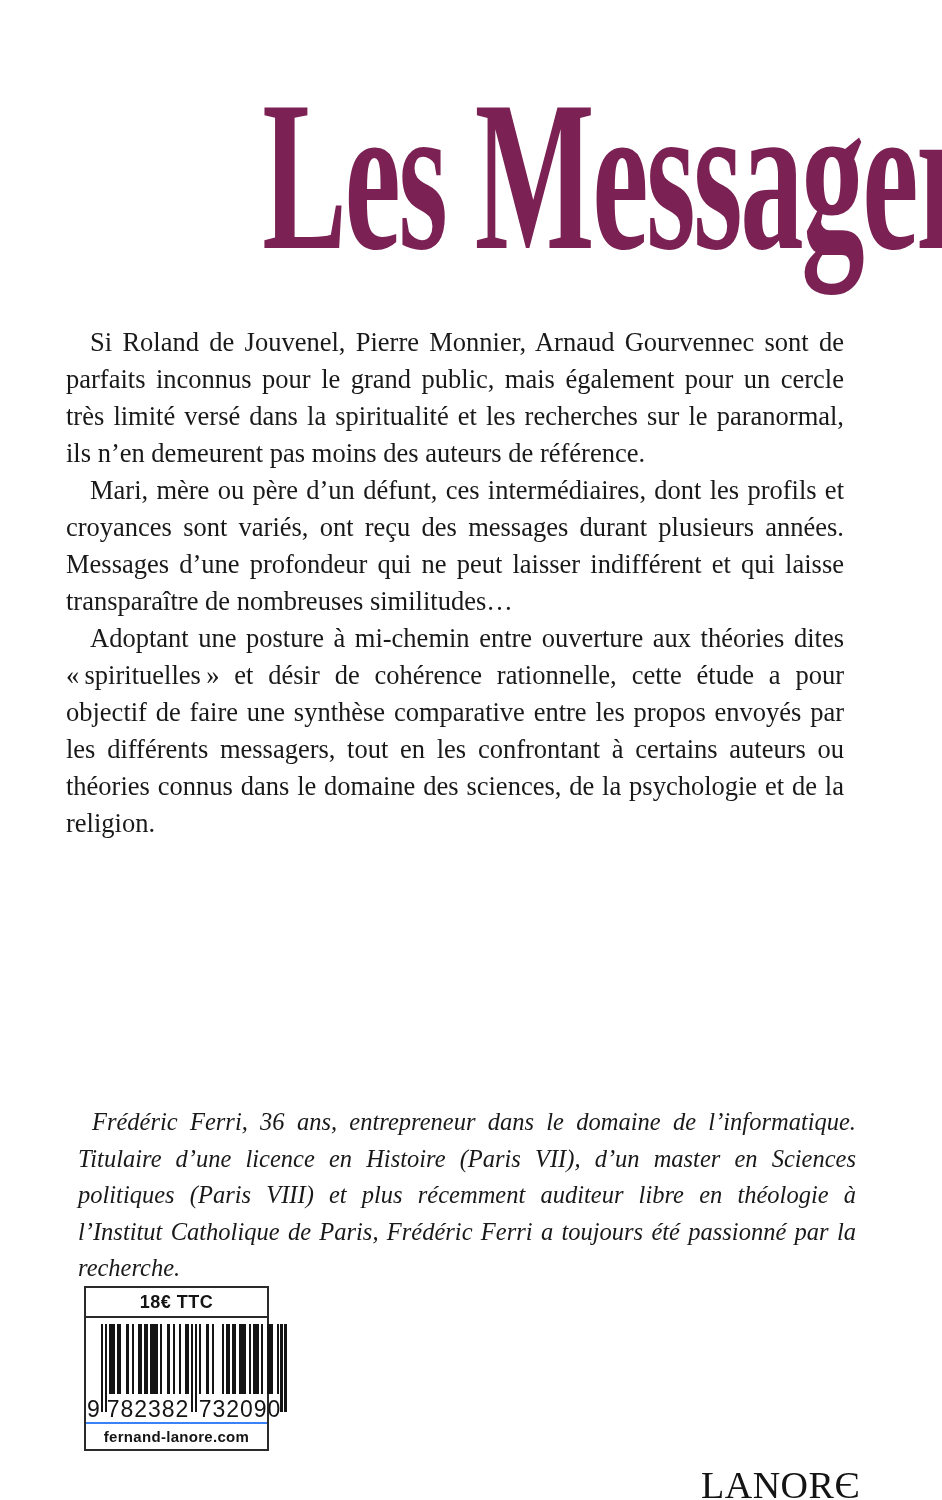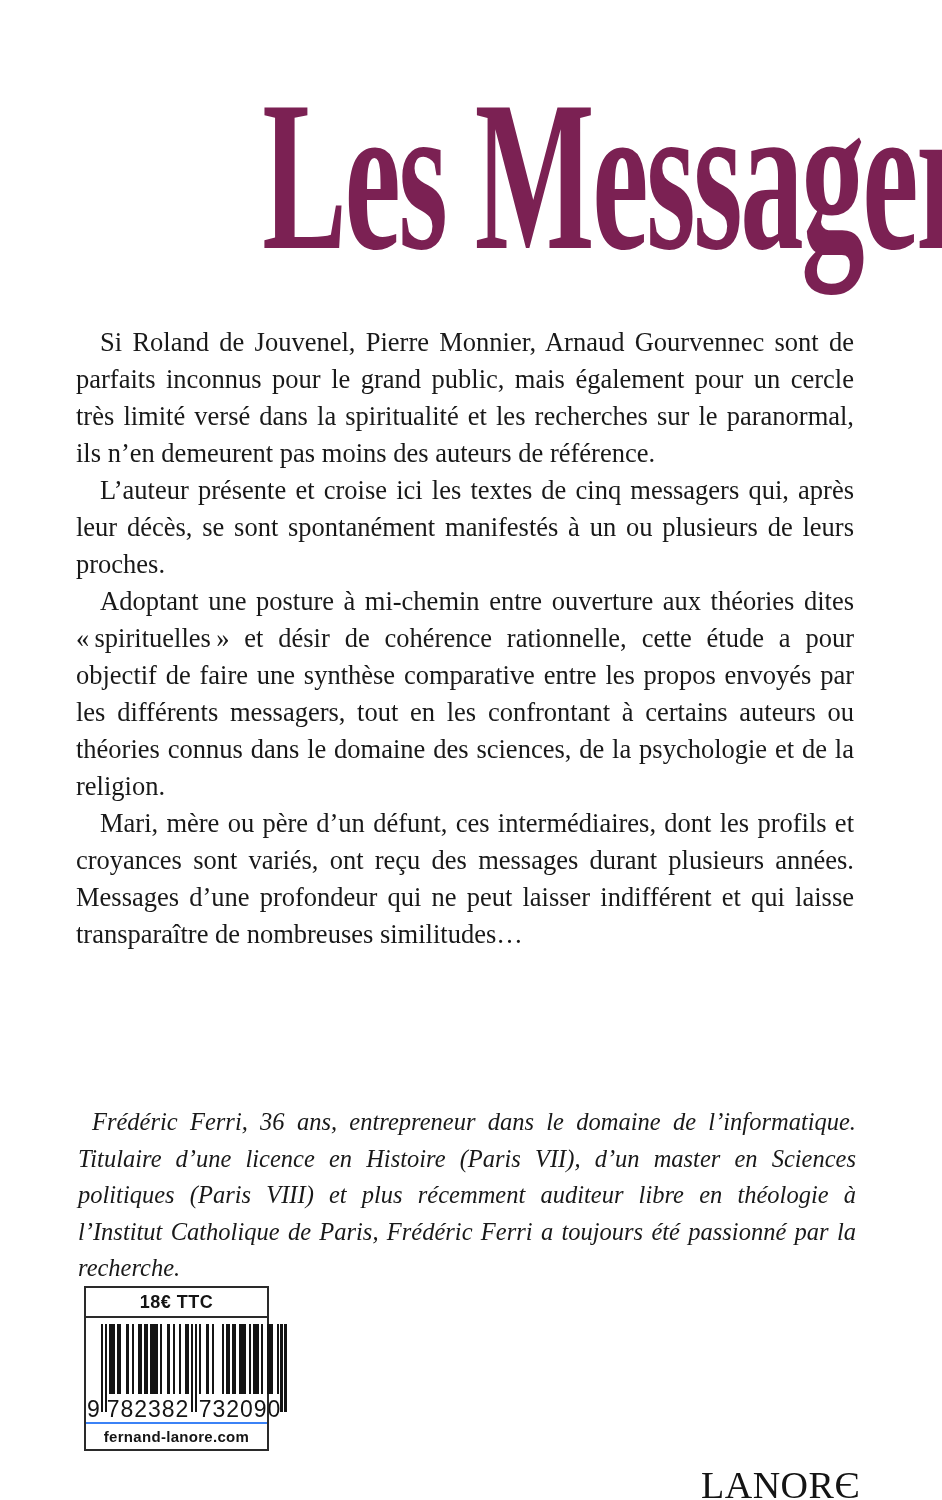--- a/index.html
+++ b/index.html
@@ -26,21 +26,21 @@
     line-height: 1;
     letter-spacing: -4px;
     white-space: nowrap;
     transform: scaleX(0.59);
     transform-origin: center top;
     color: #7b2153;
   }
 
   
   .synopsis {
-    position: absolute; top: 324px; left: 76px; width: 778px;
+    position: absolute; top: 324px; left: 66px; width: 778px;
     font-size: 26.5px; line-height: 37px;
     text-align: justify;
     color: #191919;
   }
   .synopsis p { margin: 0; text-indent: 24px; }
 
   
   .bio {
     position: absolute; top: 1104px; left: 78px; width: 778px;
     font-style: italic;
@@ -102,23 +102,22 @@
 <body>
 
 <div class="page">
 
   <div class="title-wrap">
     <span class="title">Les Messagers</span>
   </div>
 
   <div class="synopsis">
     <p>Si Roland de Jouvenel, Pierre Monnier, Arnaud Gourvennec sont de parfaits inconnus pour le grand public, mais également pour un cercle très limité versé dans la spiritualité et les recherches sur le paranormal, ils n’en demeurent pas moins des auteurs de référence.</p>
-    <p>L’auteur présente et croise ici les textes de cinq messagers qui, après leur décès, se sont spontanément manifestés à un ou plusieurs de leurs proches.</p>
+    <p>Mari, mère ou père d’un défunt, ces intermédiaires, dont les profils et croyances sont variés, ont reçu des messages durant plusieurs années. Messages d’une profondeur qui ne peut laisser indifférent et qui laisse transparaître de nombreuses similitudes…</p>
     <p>Adoptant une posture à mi-chemin entre ouverture aux théories dites « spirituelles » et désir de cohérence rationnelle, cette étude a pour objectif de faire une synthèse comparative entre les propos envoyés par les différents messagers, tout en les confrontant à certains auteurs ou théories connus dans le domaine des sciences, de la psychologie et de la religion.</p>
-    <p>Mari, mère ou père d’un défunt, ces intermédiaires, dont les profils et croyances sont variés, ont reçu des messages durant plusieurs années. Messages d’une profondeur qui ne peut laisser indifférent et qui laisse transparaître de nombreuses similitudes…</p>
   </div>
 
   <div class="bio">
     <p>Frédéric Ferri, 36 ans, entrepreneur dans le domaine de l’informatique. Titulaire d’une licence en Histoire (Paris VII), d’un master en Sciences politiques (Paris VIII) et plus récemment auditeur libre en théologie à l’Institut Catholique de Paris, Frédéric Ferri a toujours été passionné par la recherche.</p>
   </div>
 
   <div class="price-box">
     <div class="price-row">18€ TTC</div>
     <div class="barcode-wrap">
       <svg width="205" height="98" viewBox="0 0 205 98" shape-rendering="crispEdges">

